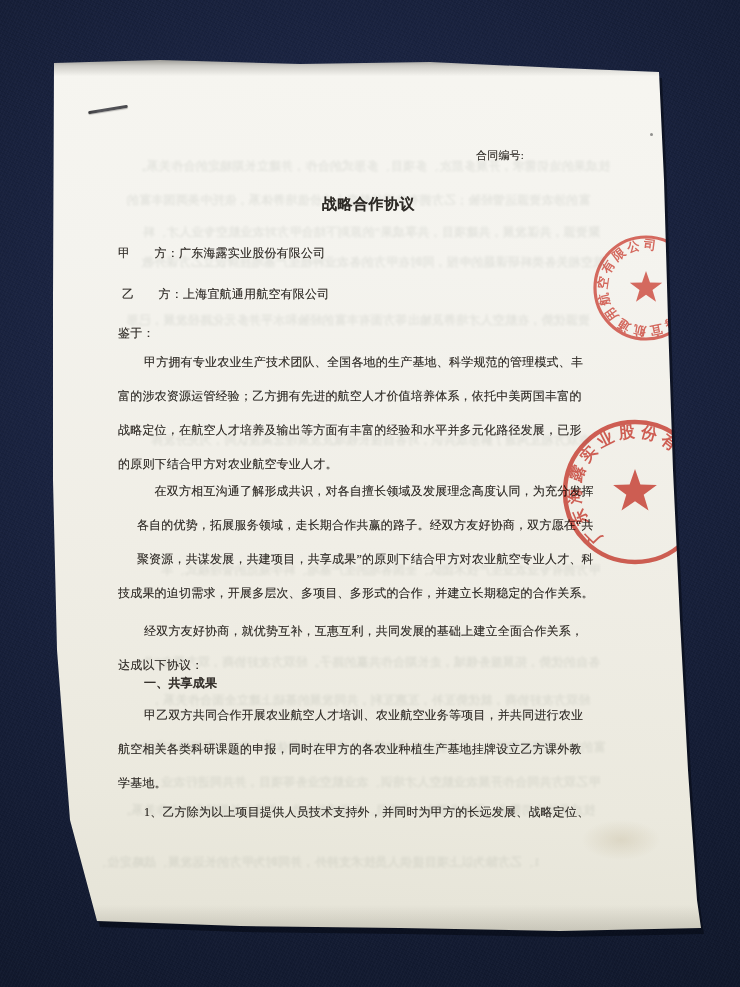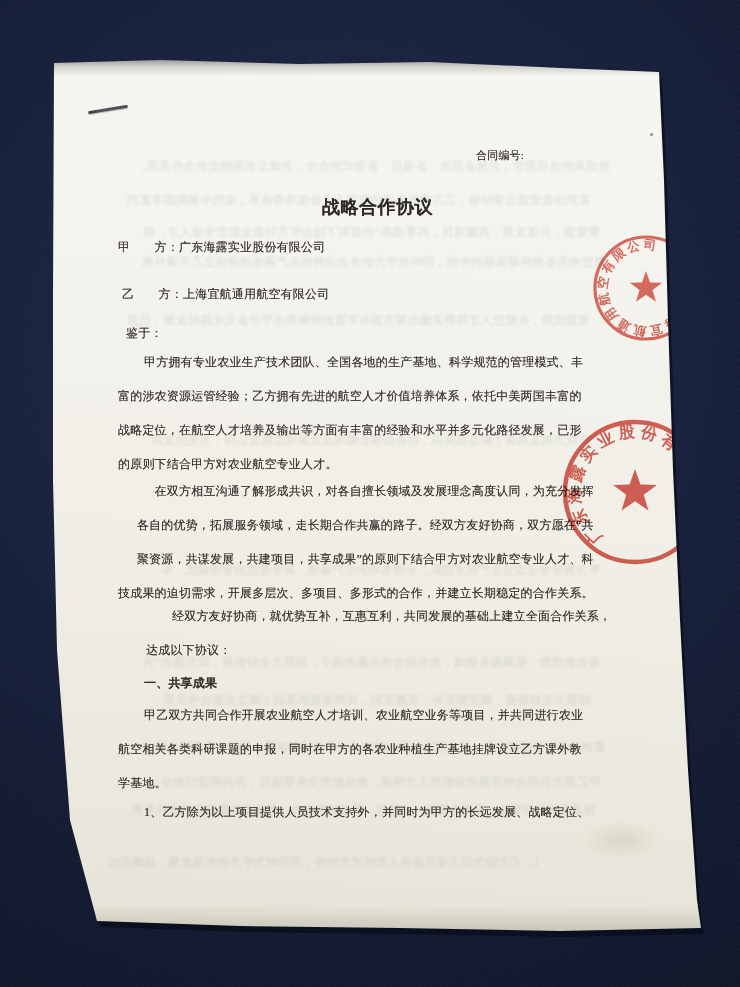--- a/index.html
+++ b/index.html
@@ -35,28 +35,28 @@
   .ghost{position:absolute;inset:0;transform:scaleX(-1);opacity:.085;filter:blur(1.1px);
     color:#3d4a3e;font-weight:bold;}
   .ghost .gline{position:absolute;white-space:nowrap;font-size:12px;letter-spacing:.2px;line-height:20px;}
   
   .content{position:absolute;left:118px;top:140px;width:505px;color:#35312c;
     font-size:12px;letter-spacing:.2px;
     text-shadow:0 0 .5px rgba(53,49,44,.55);}
   .content .line{height:34px;line-height:34px;white-space:nowrap;}
   .ind{padding-left:26px;}
   .contract-no{position:absolute;top:6px;left:358px;font-size:11px;line-height:18px;}
-  .doc-title{position:absolute;top:55px;left:204px;margin:0;font-size:18px;font-weight:bold;
+  .doc-title{position:absolute;top:55px;left:204px;margin:0;font-size:15px;font-weight:bold;
     letter-spacing:.5px;color:#2c2925;}
-  .party-a{position:absolute;top:90px;left:0;}
+  .party-a{position:absolute;top:96px;left:0;}
   .party-b{position:absolute;top:137px;left:4px;}
-  .whereas{position:absolute;top:176px;left:8px;}
+  .whereas{position:absolute;top:176px;left:0;}
   .para1{position:absolute;top:205px;left:0;}
   .para2{position:absolute;top:334px;left:0;text-align:right;}
-  .para3{position:absolute;top:459px;left:0;margin-left:28px;}
+  .para3{position:absolute;top:474px;left:0;}
   .sec-heading{position:absolute;top:526px;left:0;font-weight:bold;}
   .para4{position:absolute;top:558px;left:0;}
   .para5{position:absolute;top:655px;left:0;}
   .stamps{position:absolute;left:0;top:0;mix-blend-mode:multiply;filter:blur(.3px);}
 </style>
 </head>
 <body>
 
 <div class="scene">
   <div class="fabric"></div>

